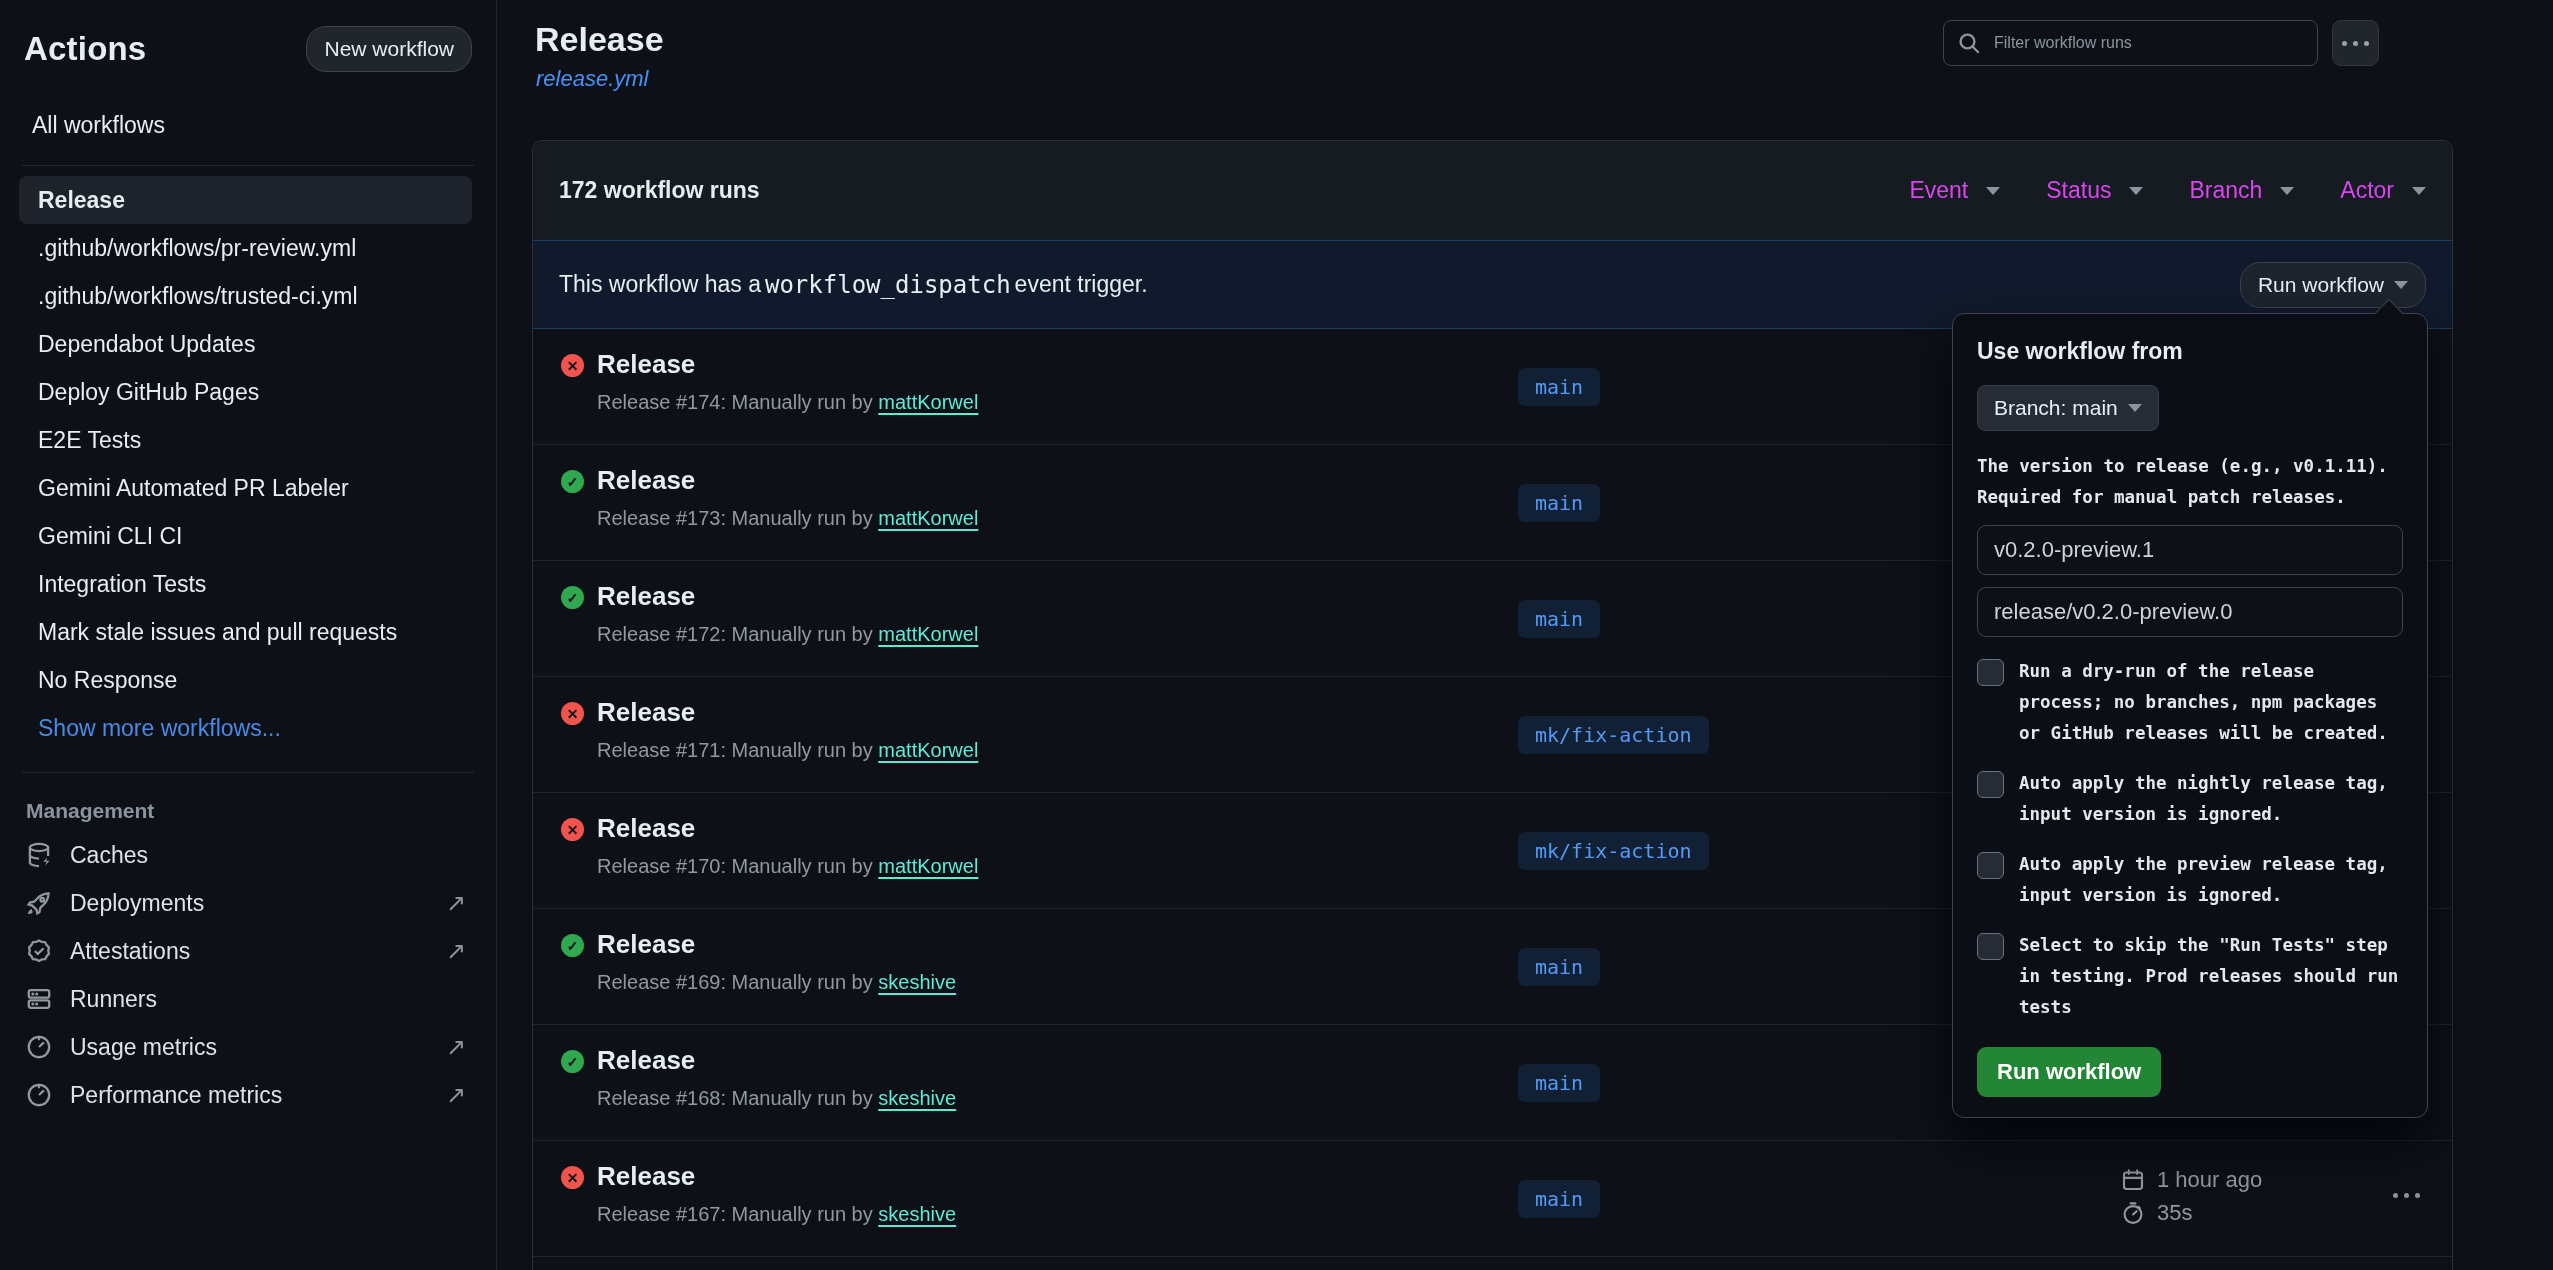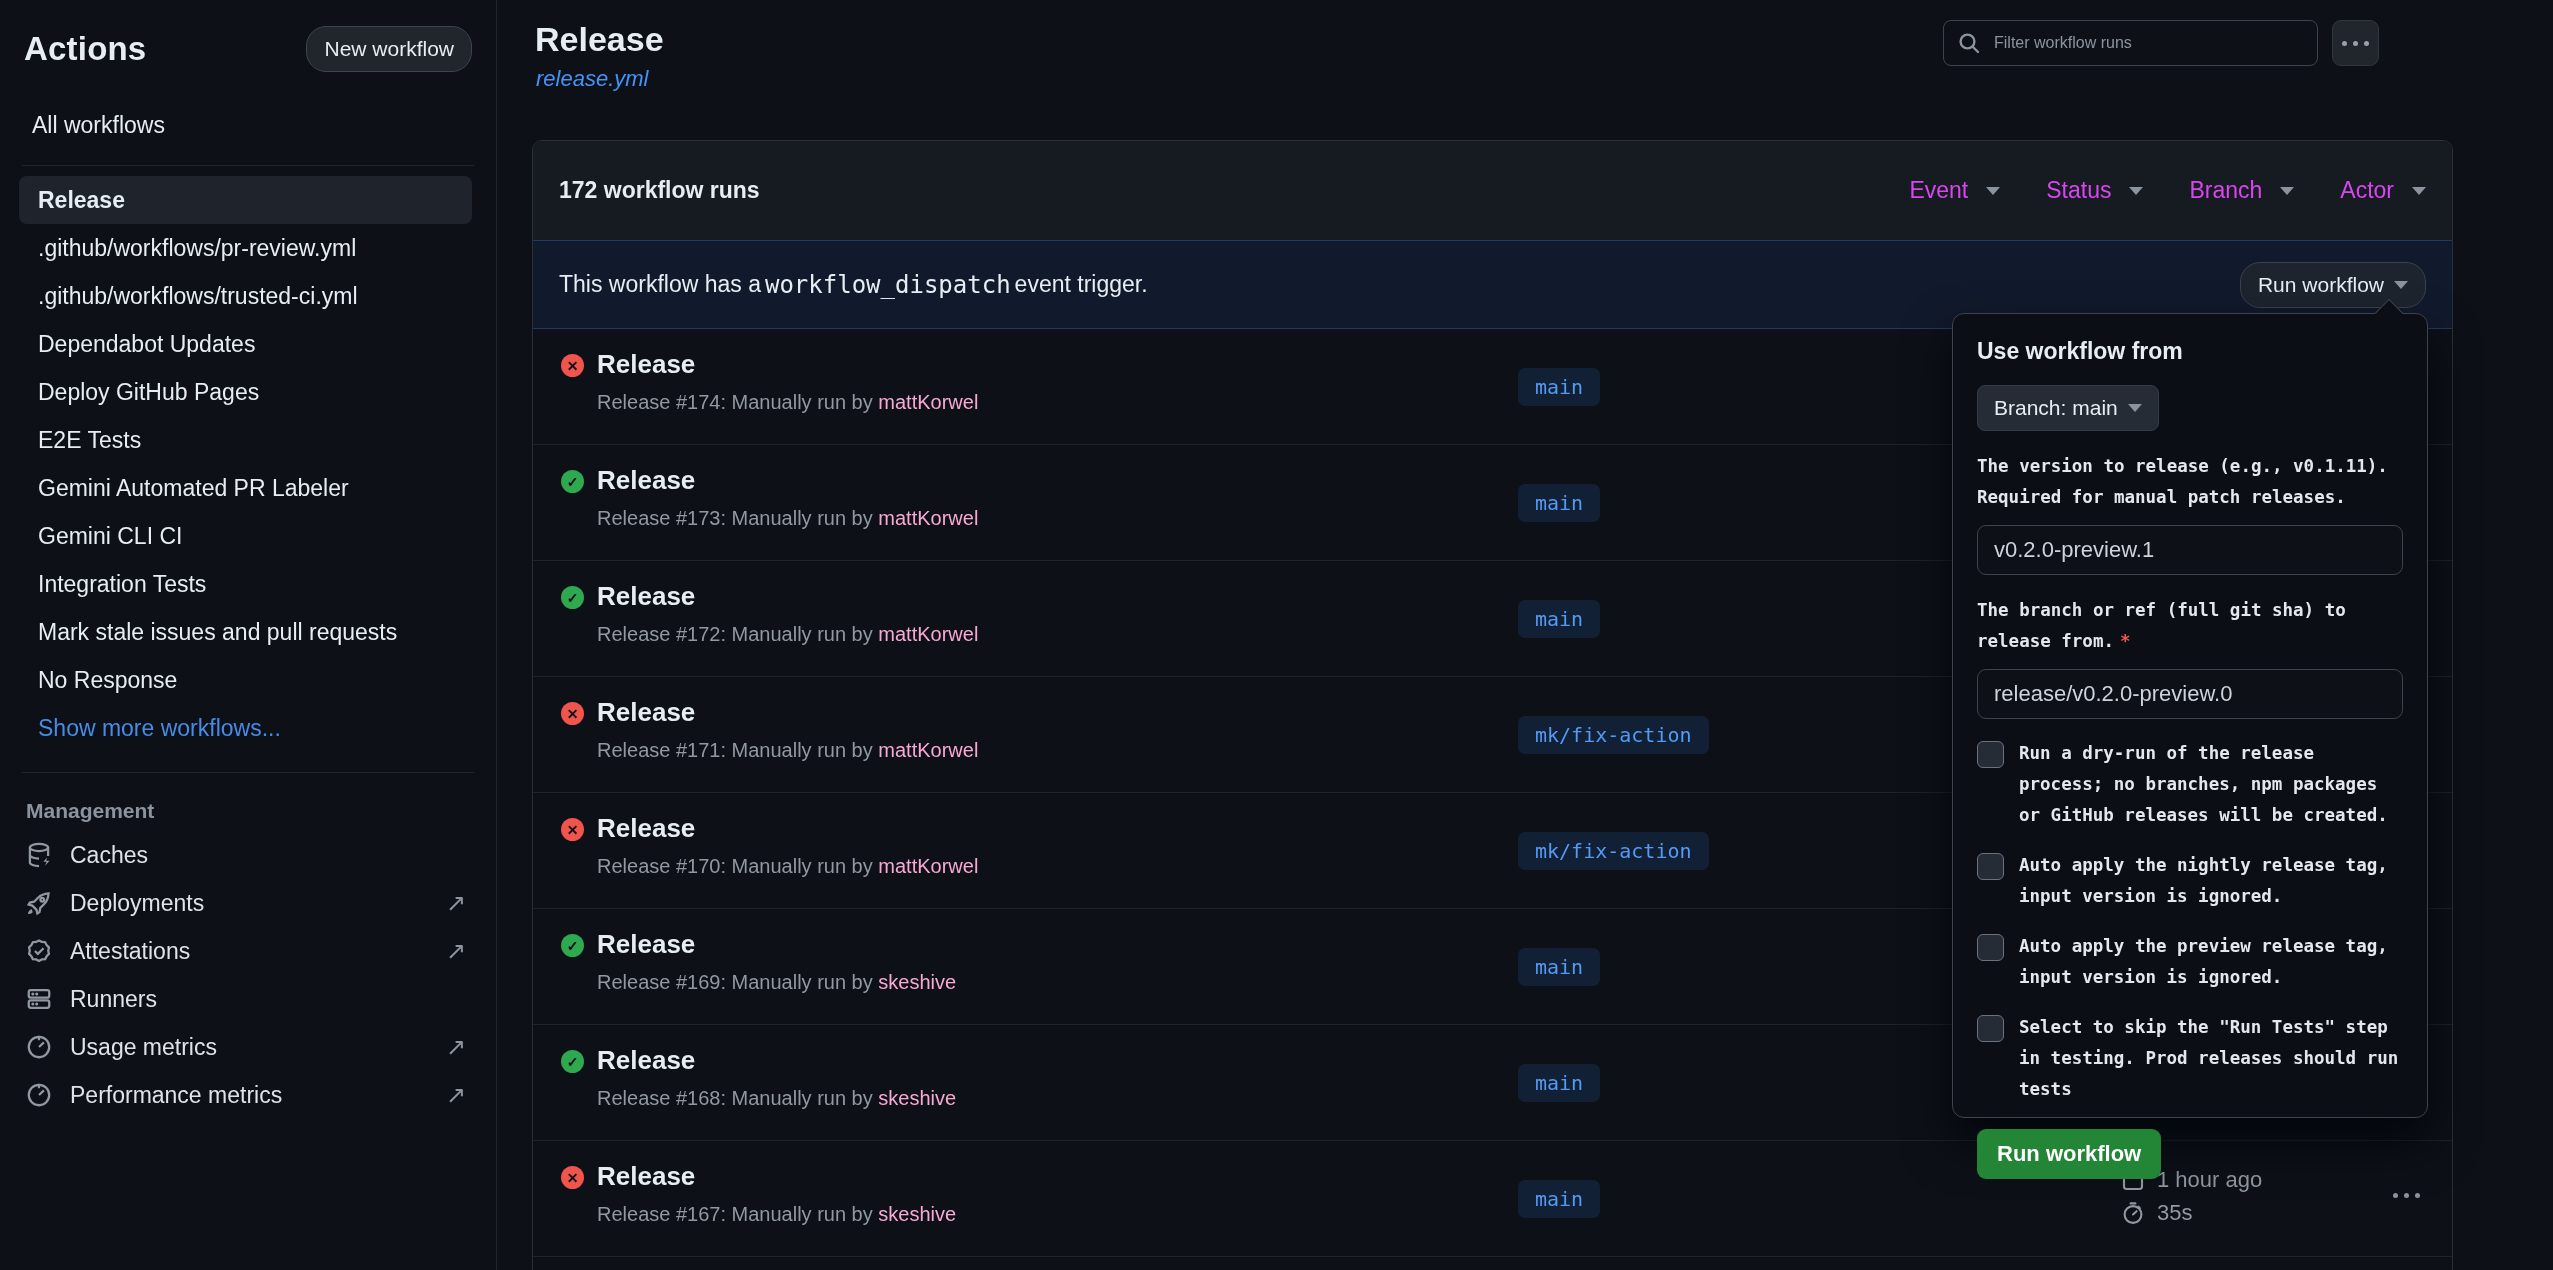--- a/index.html
+++ b/index.html
@@ -87,21 +87,21 @@
   .run-row { position:relative; height:116px; border-bottom:1px solid #1f242b; }
   .status-icon {
     position:absolute; left:28px; top:25px; width:23px; height:23px; border-radius:50%;
     display:flex; align-items:center; justify-content:center;
     font-size:14px; font-weight:700; color:#0d1117;
   }
   .failure .status-icon { background:#f0544c; }
   .success .status-icon { background:#2fa84f; }
   .run-title { position:absolute; left:64px; top:20px; font-size:26px; font-weight:600; cursor:pointer; }
   .run-desc { position:absolute; left:64px; top:62px; font-size:20px; color:#9198a1; }
-  .run-desc a { color:#f9a8d4; text-underline-offset:4px; cursor:pointer;margin-top:13px; }
+  .run-desc a { color:#5eead4; text-decoration:underline; text-underline-offset:4px; cursor:pointer;margin-top:13px; }
   .branch-pill {
     position:absolute; left:985px; top:39px; height:38px; line-height:38px;
     background:rgba(56,139,253,.13); color:#539bf5; font-size:20px;
     padding:0 17px; border-radius:7px; cursor:pointer;
   }
   .row-meta { position:absolute; left:1588px; top:22px; font-size:22px; color:#9198a1; }
   .meta-line { display:flex; align-items:center; gap:12px; height:33px; }
   .row-kebab { position:absolute; left:1860px; top:52px; display:flex; gap:6px; cursor:pointer; }
   .row-kebab .dot { background:#8b949e; }
 
@@ -348,24 +348,20 @@
     <span>Branch: main</span>
     <span class="caret"></span>
   </button>
 
   <div class="pop-desc mono">
     <div>The version to release (e.g., v0.1.11).</div>
     <div>Required for manual patch releases.</div>
   </div>
   <input class="pop-input" value="v0.2.0-preview.1" style="">
 
-  <div class="pop-desc mono">
-    <div>The branch or ref (full git sha) to</div>
-    <div><span>release from.</span><span class="req-star">*</span></div>
-  </div>
   <input class="pop-input" value="release/v0.2.0-preview.0" style="">
 
   <div class="cb-group">
     <span class="checkbox"></span>
     <span class="cb-label mono">
       <div>Run a dry-run of the release</div>
       <div>process; no branches, npm packages</div>
       <div>or GitHub releases will be created.</div>
     </span>
   </div>

